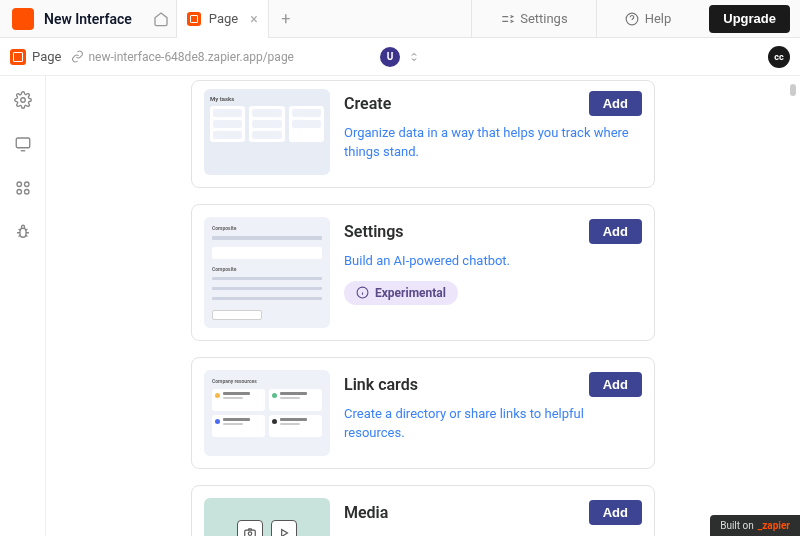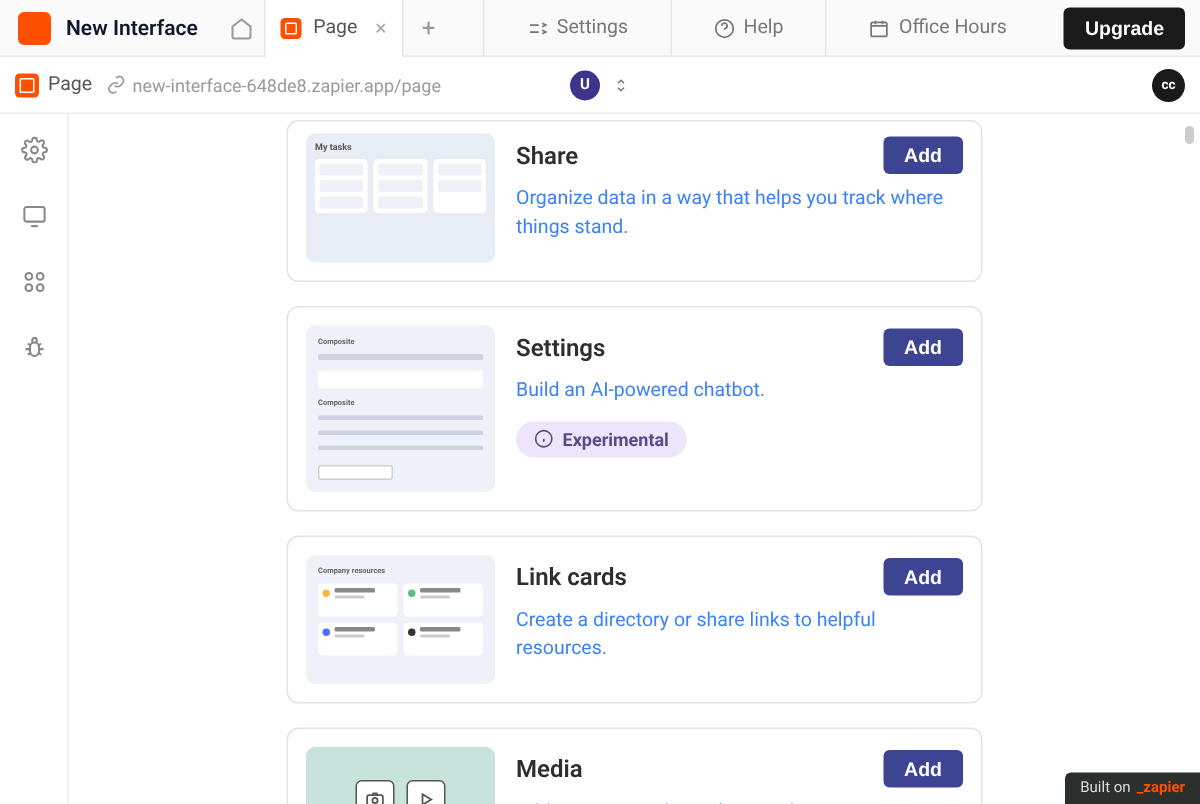--- a/index.html
+++ b/index.html
@@ -110,27 +110,20 @@
       </svg>
     <span>Settings</span>
   </div>
   <div class="topbar-btn">
     <svg width="14" height="14" viewBox="0 0 24 24" fill="none" stroke="currentColor" stroke-width="2">
         <circle cx="12" cy="12" r="10"></circle>
         <path d="M9 9a3 3 0 1 1 4 2.8c-.7.4-1 1-1 1.7M12 17h.01"></path>
       </svg>
     <span>Help</span>
   </div>
-  <div class="topbar-btn">
-    <svg width="14" height="14" viewBox="0 0 24 24" fill="none" stroke="currentColor" stroke-width="2">
-        <rect x="3" y="5" width="18" height="16" rx="2"></rect>
-        <path d="M3 9h18M8 3v4M16 3v4"></path>
-      </svg>
-    <span>Office Hours</span>
-  </div>
   <button class="upgrade-btn">Upgrade</button>
 </div>
 
 <div class="secondbar">
   <span class="page-chip-icon"></span>
   <span class="page-chip-label">Page</span>
   <div class="url-link">
     <svg width="13" height="13" viewBox="0 0 24 24" fill="none" stroke="currentColor" stroke-width="2">
         <path d="M10 13a5 5 0 0 0 7 0l3-3a5 5 0 0 0-7-7l-1 1M14 11a5 5 0 0 0-7 0l-3 3a5 5 0 0 0 7 7l1-1"></path>
       </svg>
@@ -196,21 +189,21 @@
                 <div class="kb-card"></div>
               </div>
             <div class="kb-col">
                 <div class="kb-card"></div>
                 <div class="kb-card"></div>
               </div>
           </div>
         </div>
         <div class="card-body">
           <div class="card-head">
-            <div class="card-title">Share</div>
+            <div class="card-title">Create</div>
             <button class="add-btn">Add</button>
           </div>
           <div class="card-desc">Organize data in a way that helps you track where things stand.</div>
         </div>
       </div>
 
       <div class="card">
         <div class="preview chatbot">
           <div class="cb-label">Composite</div>
           <div class="cb-line"></div>

